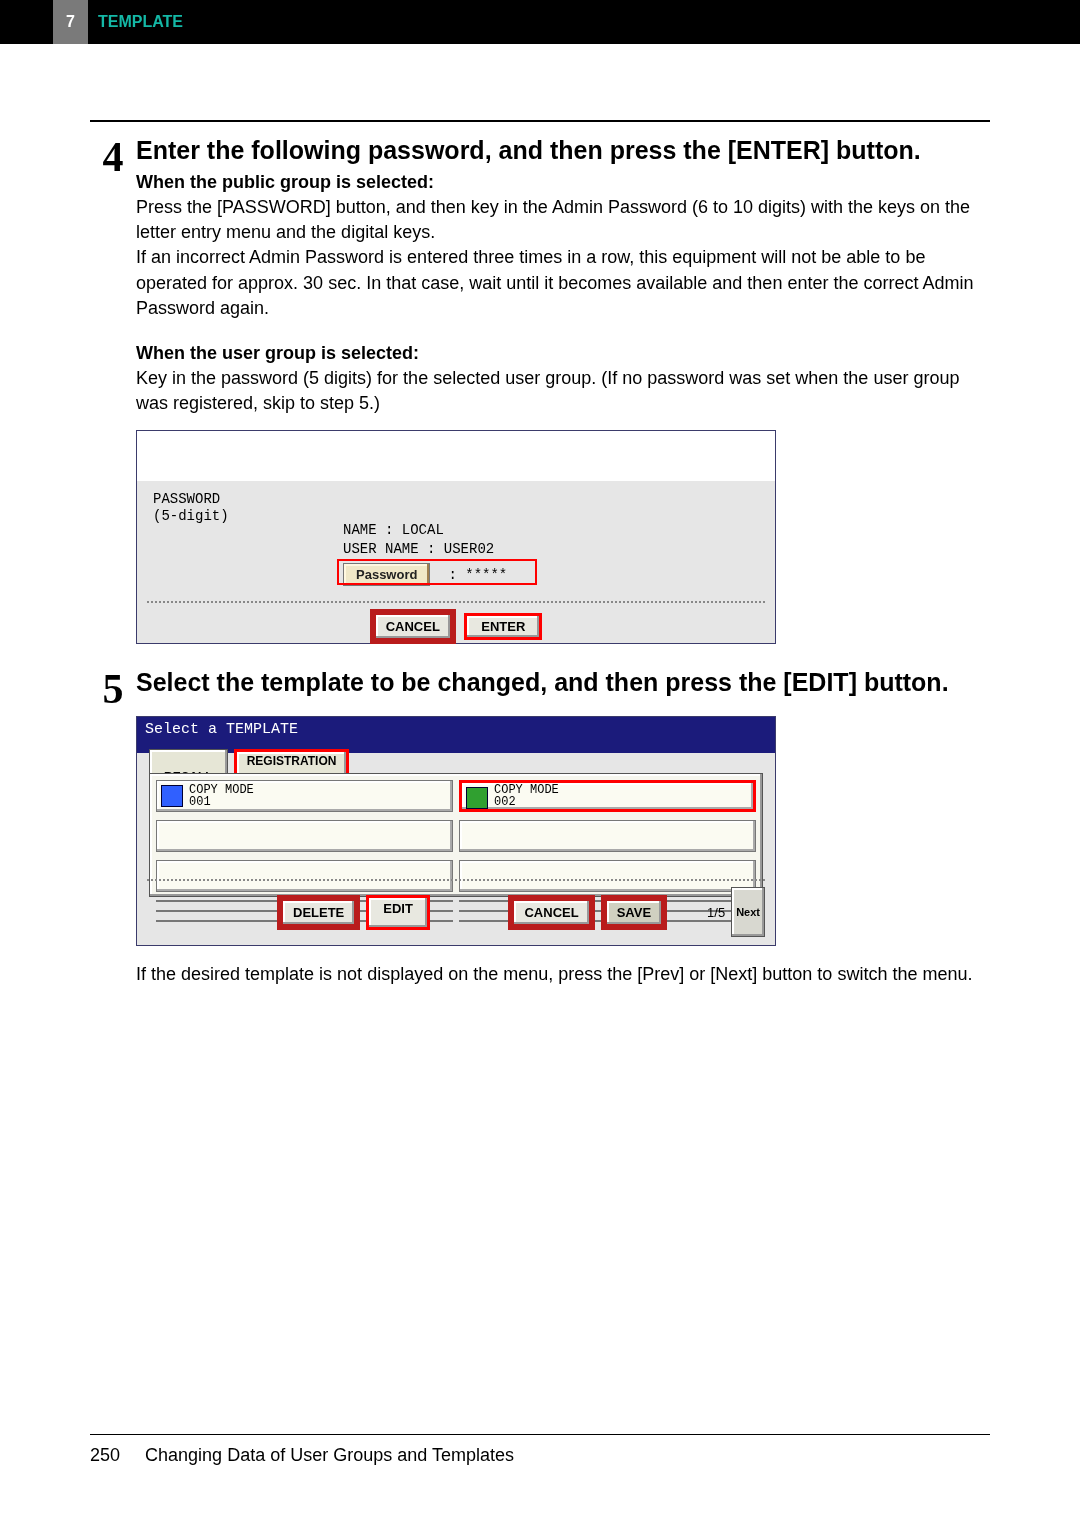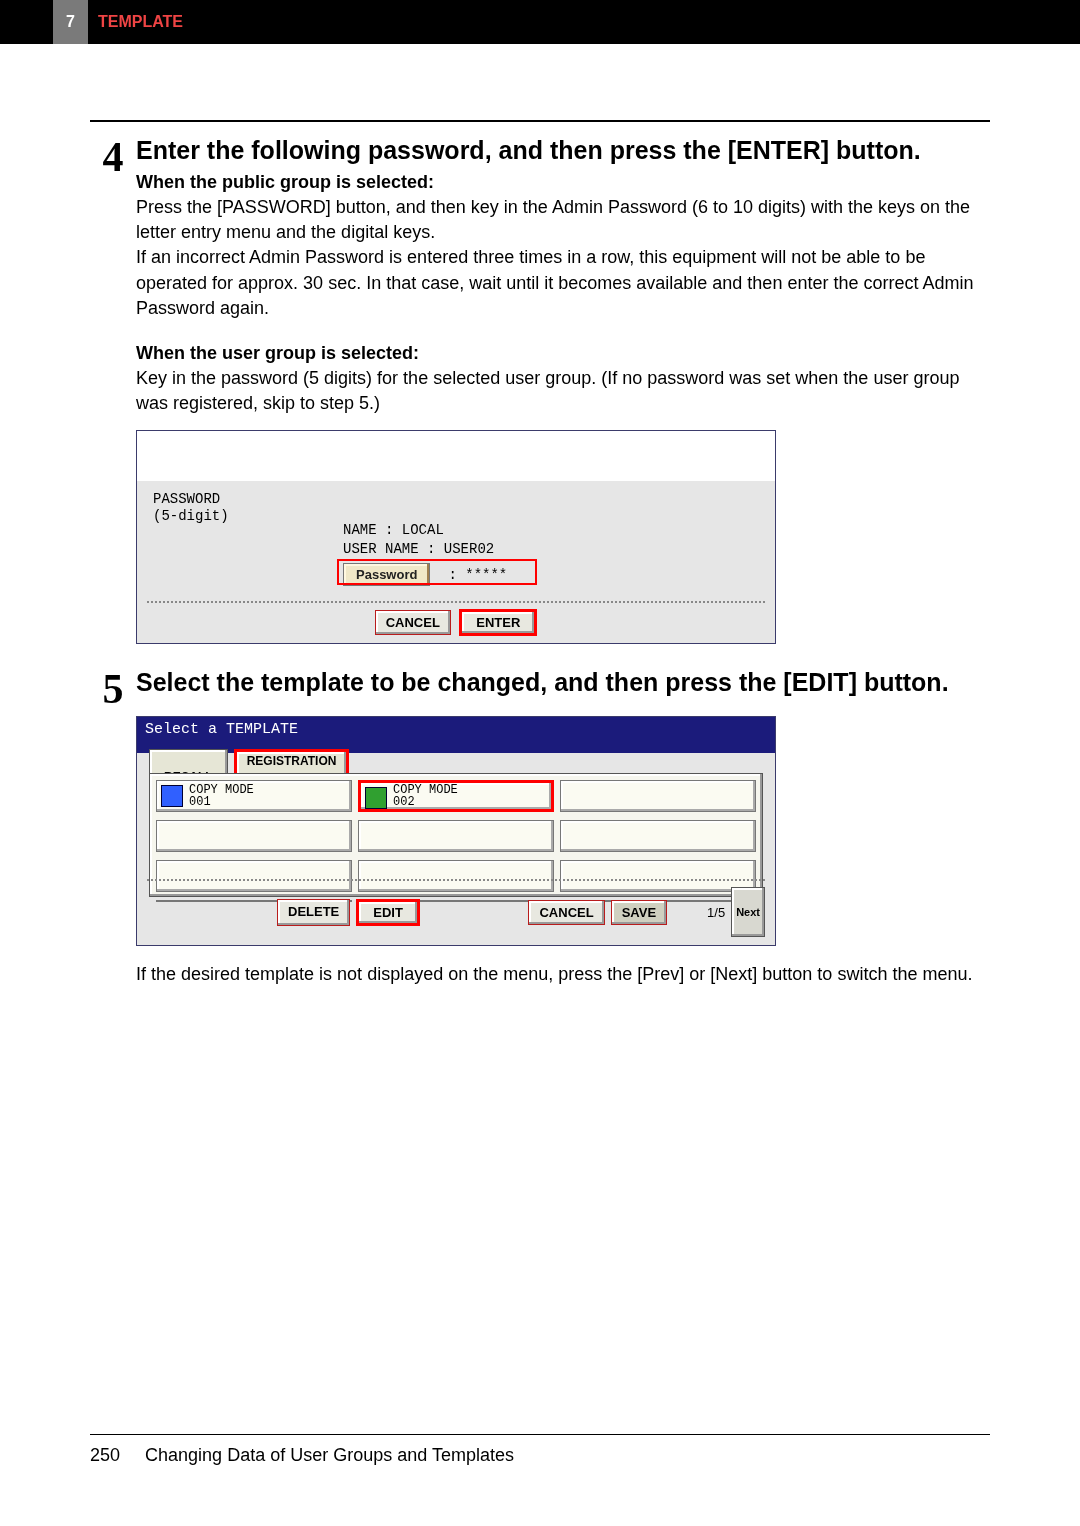--- a/index.html
+++ b/index.html
@@ -34,21 +34,21 @@
     font-size: 16px;
     text-align: center;
     line-height: 44px;
   }
   .header-chaptitle {
     position: absolute;
     left: 98px;
     top: 0;
     height: 44px;
     line-height: 44px;
-    color: #ef4444;
+    color: #14b8a6;
     font-weight: bold;
     font-size: 16px;
   }
   
   .content {
     position: absolute;
     left: 90px;
     right: 90px;
     top: 120px;
   }
@@ -150,21 +150,21 @@
   .enter-row {
     position: absolute;
     left: 10px; right: 10px; top: 170px;
     border-top: 2px dotted #888;
     padding-top: 6px;
     text-align: center;
   }
   .btn-gray {
     display: inline-block;
     background: #e8e8e0;
-    border: 1px solid #b91c1c;
+    border: 6px solid #b91c1c;
     box-shadow: inset -2px -2px 0 #999, inset 2px 2px 0 #ffffff;
     font-weight: bold;
     font-size: 13px;
     padding: 4px 10px;
   }
   .btn-gray.selected {
     border: 3px solid #ff0000;
     padding: 3px 14px;
   }
 
@@ -203,21 +203,21 @@
   .panel {
     position: absolute;
     left: 12px; right: 12px; top: 56px; bottom: 48px;
     background: #f6f6ee;
     border: 1px solid #555;
     box-shadow: inset -2px -2px 0 #999, inset 2px 2px 0 #ffffff;
     padding: 6px;
   }
   .tmpl-grid {
     display: grid;
-    grid-template-columns: repeat(3, 1fr);
+    grid-template-columns: repeat(2, 1fr);
     grid-template-rows: repeat(3, 32px);
     gap: 8px 6px;
   }
   .tmpl-cell {
     background: #fbfbf2;
     border: 1px solid #777;
     box-shadow: inset -2px -2px 0 #aaa, inset 2px 2px 0 #ffffff;
     position: relative;
     display: flex; align-items: center;
     font-family: "Courier New", monospace;

